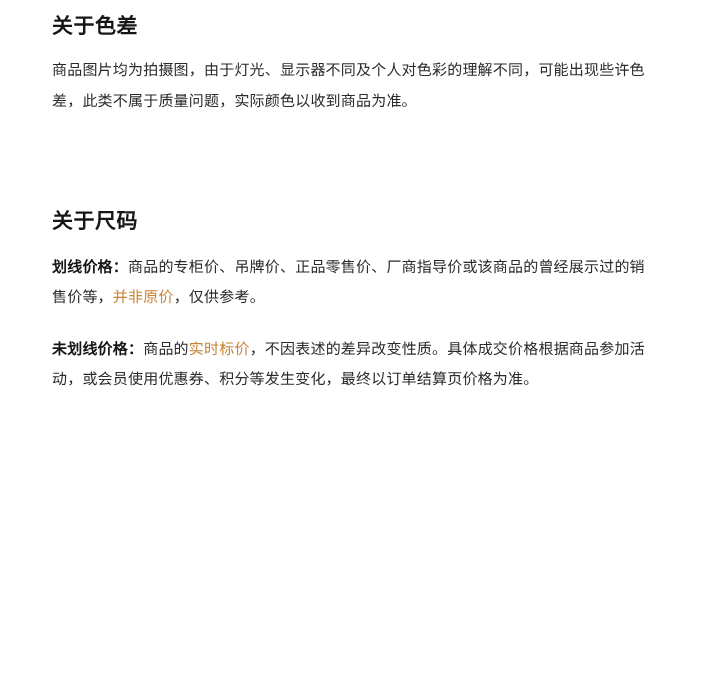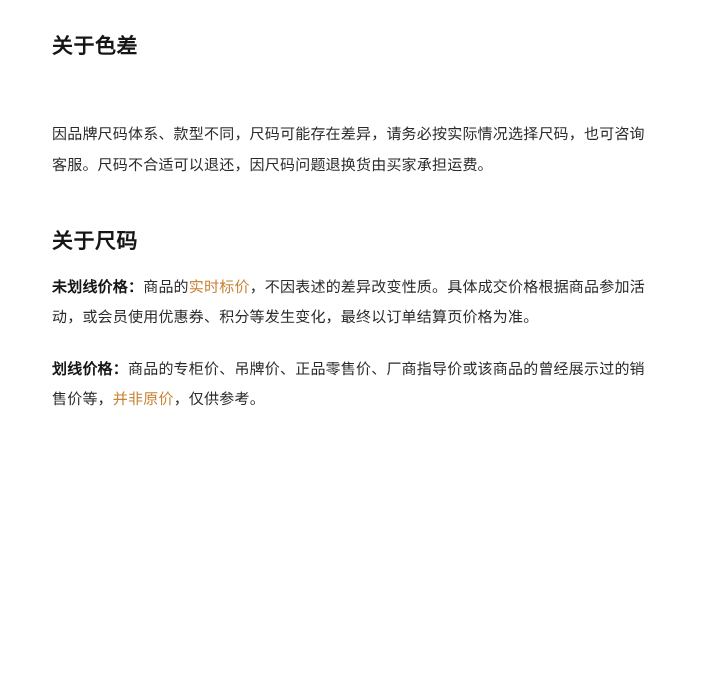--- a/index.html
+++ b/index.html
@@ -19,21 +19,21 @@
     width: 702px;
     height: 696px;
     box-sizing: border-box;
     padding: 0 52px;
     background: #ffffff;
     overflow: hidden;
   }
   .section {
     margin: 0;
   }
-  .section-gap-1 { padding-top: 32px; }
+  .section-gap-1 { padding-top: 12px; }
   .section-gap-2 { padding-top: 44px; }
   .section-gap-3 { padding-top: 46px; }
 
   .heading {
     font-size: 21px;
     font-weight: bold;
     letter-spacing: 0.5px;
     color: #161616;
     line-height: 1.4;
     margin: 0 0 14px 0;
@@ -65,27 +65,27 @@
     color: #c8843a;
   }
 </style>
 </head>
 <body>
 
 <div class="page">
 
   <section class="section section-gap-1">
     <h2 class="heading">关于色差</h2>
+    <p class="para">商品图片均为拍摄图，由于灯光、显示器不同及个人对色彩的理解不同，可能出现些许色差，此类不属于质量问题，实际颜色以收到商品为准。</p>
   </section>
 
   <section class="section section-gap-2">
-    <p class="para">因品牌尺码体系、款型不同，尺码可能存在差异，请务必按实际情况选择尺码，也可咨询客服。尺码不合适可以退还，因尺码问题退换货由买家承担运费。</p>
   </section>
 
   <section class="section section-gap-3">
     <h2 class="heading">关于尺码</h2>
 
+    <p class="para tight block"><span class="lbl">划线价格：</span><span>商品的专柜价、吊牌价、正品零售价、厂商指导价或该商品的曾经展示过的销售价等，</span><span class="hl">并非原价</span><span>，仅供参考。</span></p>
+
     <p class="para tight block"><span class="lbl">未划线价格：</span><span>商品的</span><span class="hl-strong">实时标价</span><span>，不因表述的差异改变性质。具体成交价格根据商品参加活动，或会员使用优惠券、积分等发生变化，最终以订单结算页价格为准。</span></p>
-
-    <p class="para tight block"><span class="lbl">划线价格：</span><span>商品的专柜价、吊牌价、正品零售价、厂商指导价或该商品的曾经展示过的销售价等，</span><span class="hl">并非原价</span><span>，仅供参考。</span></p>
   </section>
 
 </div>
 
 </body></html>

